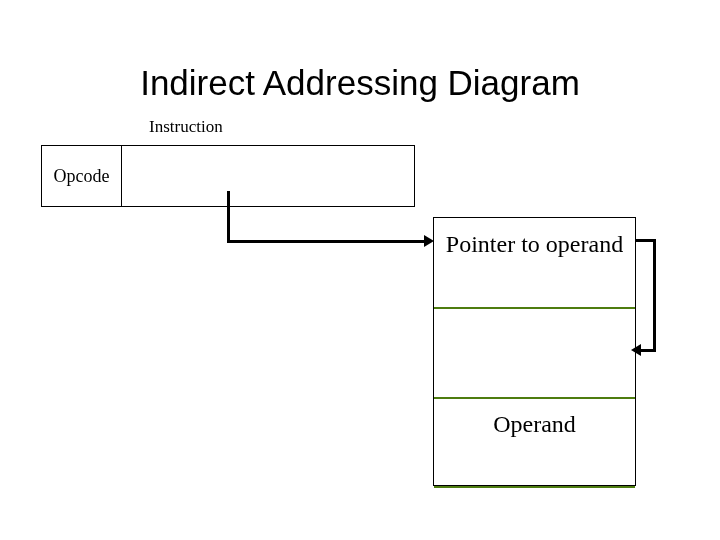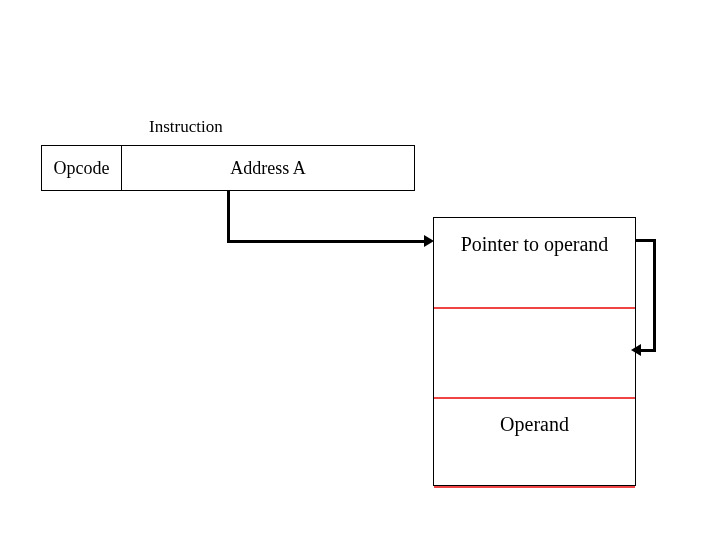--- a/index.html
+++ b/index.html
@@ -52,21 +52,21 @@
     top: 184px;
     width: 160px;
   }
 
   
   .instruction-box {
     position: absolute;
     left: 41px;
     top: 145px;
     width: 374px;
-    height: 46px;
+    height: 62px;
     border: 1px solid #000000;
     box-sizing: border-box;
     display: flex;
     background: #ffffff;
   }
   .cell-opcode {
     width: 80px;
     border-right: 1px solid #000000;
     box-sizing: border-box;
     display: flex;
@@ -97,27 +97,27 @@
     box-sizing: border-box;
     background: #ffffff;
   }
   .mem-row {
     position: relative;
     height: 53.4px;
     box-sizing: border-box;
     display: flex;
     align-items: center;
     justify-content: center;
-    font-size: 20px;
+    font-size: 24px;
     line-height: 21px;
     white-space: nowrap;
     font-family: Liberation Serif, serif;
   }
   .mem-row + .mem-row {
-    border-top: 2px solid #ef4444;
+    border-top: 2px solid #4d7c0f;
     margin-top: 36px;
   }
 
   
   .conn {
     position: absolute;
     background: #000000;
   }
   .a1-vert {
     left: 227px;
@@ -170,26 +170,26 @@
     border-top: 6px solid transparent;
     border-bottom: 6px solid transparent;
     border-right: 10px solid #000000;
   }
 </style>
 </head>
 <body>
 
 <div id="canvas">
 
+  <div class="title">Indirect Addressing Diagram</div>
 
   <div class="caption caption-instruction">Instruction</div>
 
   <div class="instruction-box">
     <div class="cell-opcode">Opcode</div>
-    <div class="cell-address">Address A</div>
   </div>
 
 
   <div class="memory-box">
     <div class="mem-row">Pointer to operand</div>
     <div class="mem-row"></div>
     <div class="mem-row">Operand</div>
     <div class="mem-row"></div>
     <div class="mem-row"></div>
   </div>

